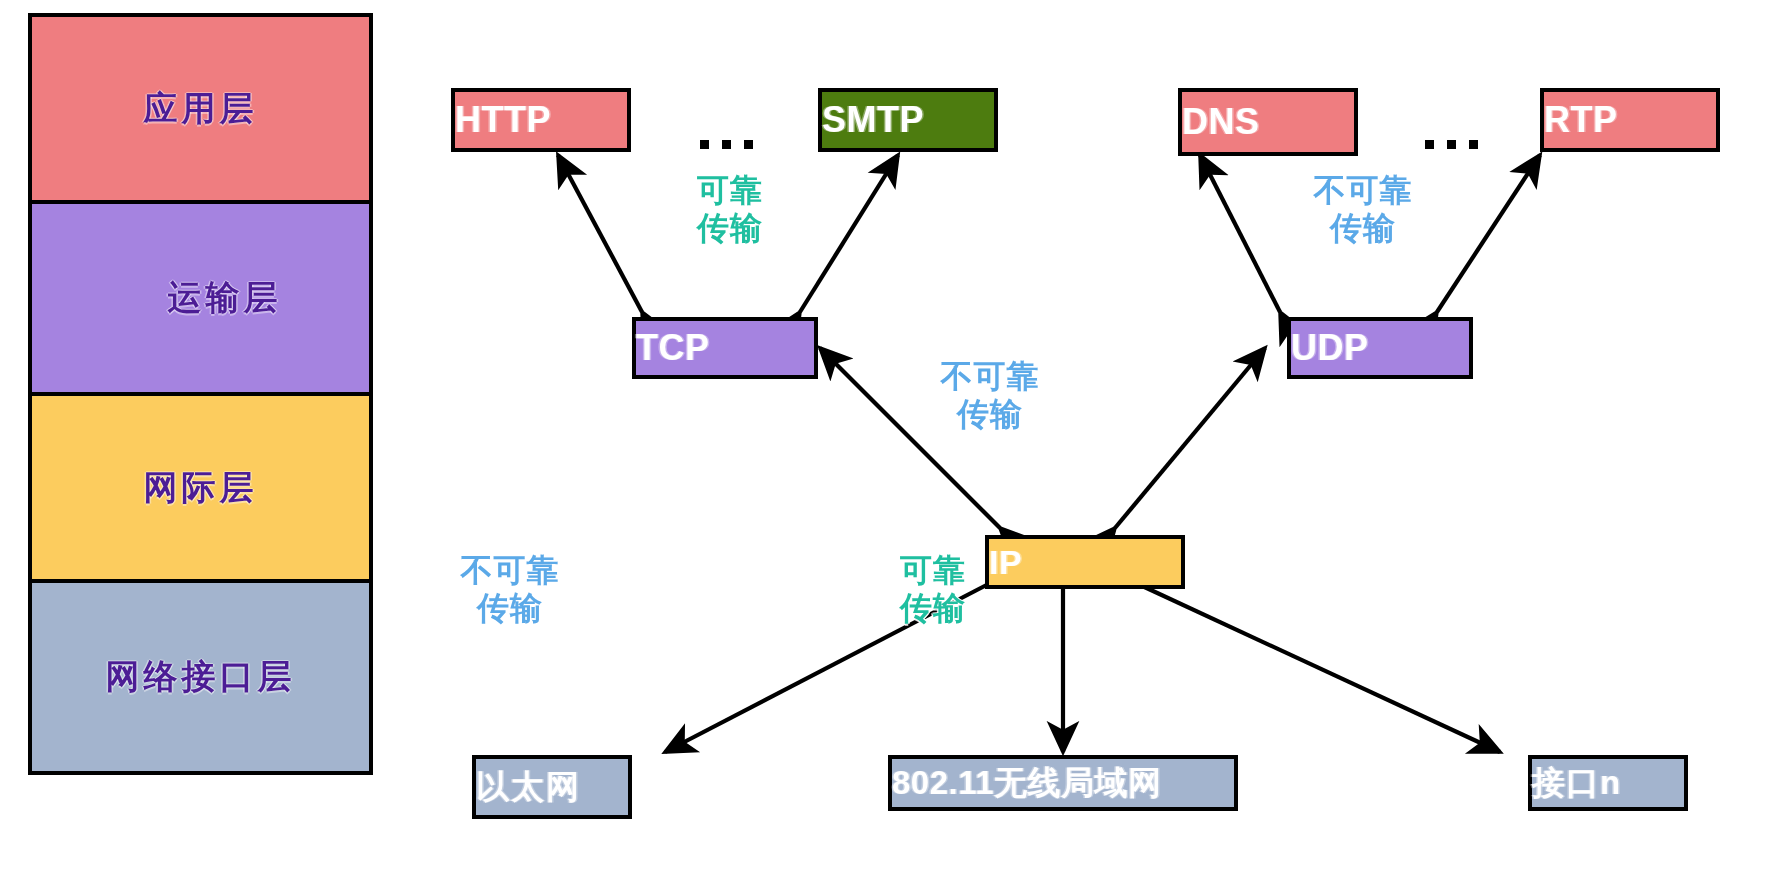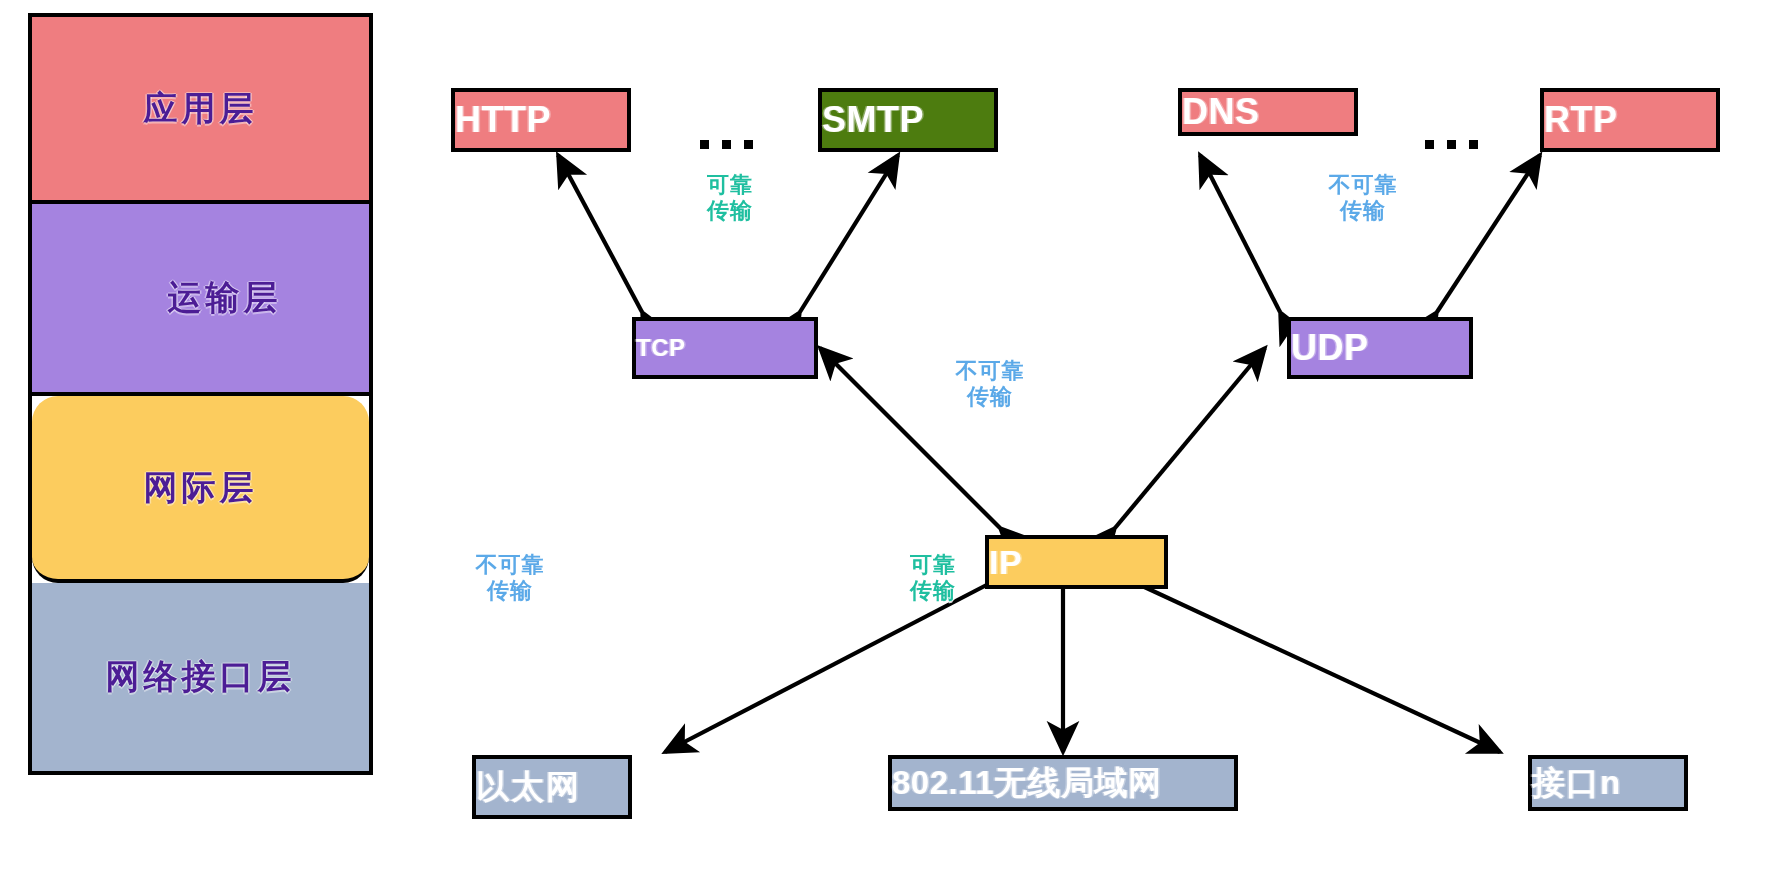--- a/index.html
+++ b/index.html
@@ -64,21 +64,21 @@
        0 1.5px 0 rgba(255,255,255,.4),
        0 -1.5px 0 rgba(255,255,255,.4);
   }
   .layer:last-child { border-bottom: none; }
 
   
   .ann {
     position: absolute;
     text-align: center;
     font-weight: bold;
-    font-size: 22px;
+    font-size: 32px;
     line-height: 1.18;
     letter-spacing: 1px;
     z-index: 4;
     white-space: nowrap;
     text-shadow:
        1.5px 0 0 rgba(255,255,255,.85),
       -1.5px 0 0 rgba(255,255,255,.85),
        0 1.5px 0 rgba(255,255,255,.85),
        0 -1.5px 0 rgba(255,255,255,.85);
   }
@@ -113,21 +113,21 @@
 
 <div id="stage">
 
   <div class="layer-stack">
     <div class="layer" style="height:187px;background:#EF7D80;">
       <span>应用层</span>
     </div>
     <div class="layer" style="height:192px;background:#A583E0;padding-left:48px;">
       <span>运输层</span>
     </div>
-    <div class="layer" style="height:187px;background:#FCCC5E;border-radius:26px;">
+    <div class="layer" style="height:187px;background:#FCCC5E;">
       <span>网际层</span>
     </div>
     <div class="layer" style="height:188px;background:#A3B4CE;">
       <span>网络接口层</span>
     </div>
   </div>
 
   <svg class="wires" viewBox="0 0 1770 895">
     <defs>
       <marker id="ah" markerWidth="9" markerHeight="9" refX="7.4" refY="4.5" orient="auto" markerUnits="strokeWidth">
@@ -157,48 +157,48 @@
   </svg>
 
   <div class="nbox" style="left:451px;top:88px;width:180px;height:64px;background:#EF7D80;font-size:36px;">
     <span>HTTP</span>
   </div>
 
   <div class="nbox" style="left:818px;top:88px;width:180px;height:64px;background:#4d7c0f;font-size:36px;">
     <span>SMTP</span>
   </div>
 
-  <div class="nbox" style="left:1178px;top:88px;width:180px;height:48px;background:#EF7D80;font-size:36px;">
+  <div class="nbox" style="left:1178px;top:88px;width:180px;height:68px;background:#EF7D80;font-size:36px;">
     <span>DNS</span>
   </div>
 
   <div class="nbox" style="left:1540px;top:88px;width:180px;height:64px;background:#EF7D80;font-size:36px;">
     <span>RTP</span>
   </div>
 
   <div class="dots" style="left:700px;top:140px;">
     <i></i>
     <i></i>
     <i></i>
   </div>
   <div class="dots" style="left:1425px;top:140px;">
     <i></i>
     <i></i>
     <i></i>
   </div>
 
-  <div class="nbox" style="left:632px;top:317px;width:186px;height:62px;background:#A583E0;font-size:24px;">
+  <div class="nbox" style="left:632px;top:317px;width:186px;height:62px;background:#A583E0;font-size:36px;">
     <span>TCP</span>
   </div>
 
   <div class="nbox" style="left:1268px;top:317px;width:186px;height:62px;background:#A583E0;font-size:36px;margin-left:19px;">
     <span>UDP</span>
   </div>
 
-  <div class="nbox" style="left:985px;top:535px;width:183px;height:54px;background:#FCCC5E;font-size:34px;">
+  <div class="nbox" style="left:985px;top:535px;width:200px;height:54px;background:#FCCC5E;font-size:34px;">
     <span>IP</span>
   </div>
 
   <div class="nbox" style="left:472px;top:755px;width:160px;height:64px;background:#A3B4CE;font-size:33px;letter-spacing:2px;">
     <span>以太网</span>
   </div>
 
   <div class="nbox" style="left:888px;top:755px;width:350px;height:56px;background:#A3B4CE;font-size:33px;">
     <span>802.11无线局域网</span>
   </div>

